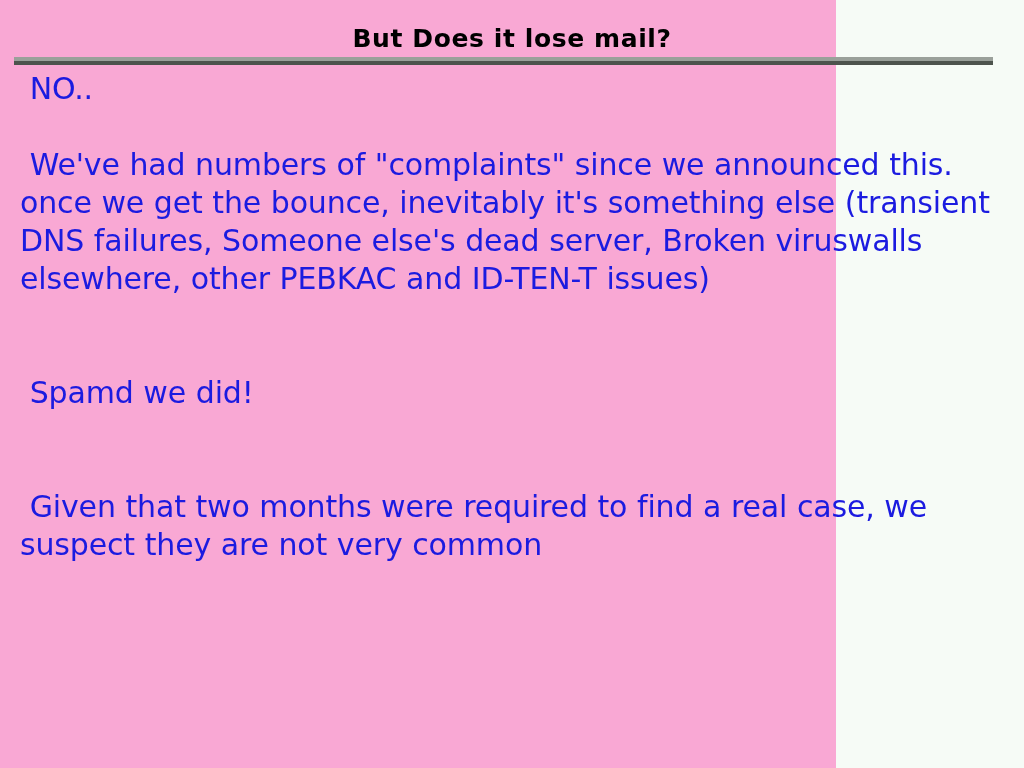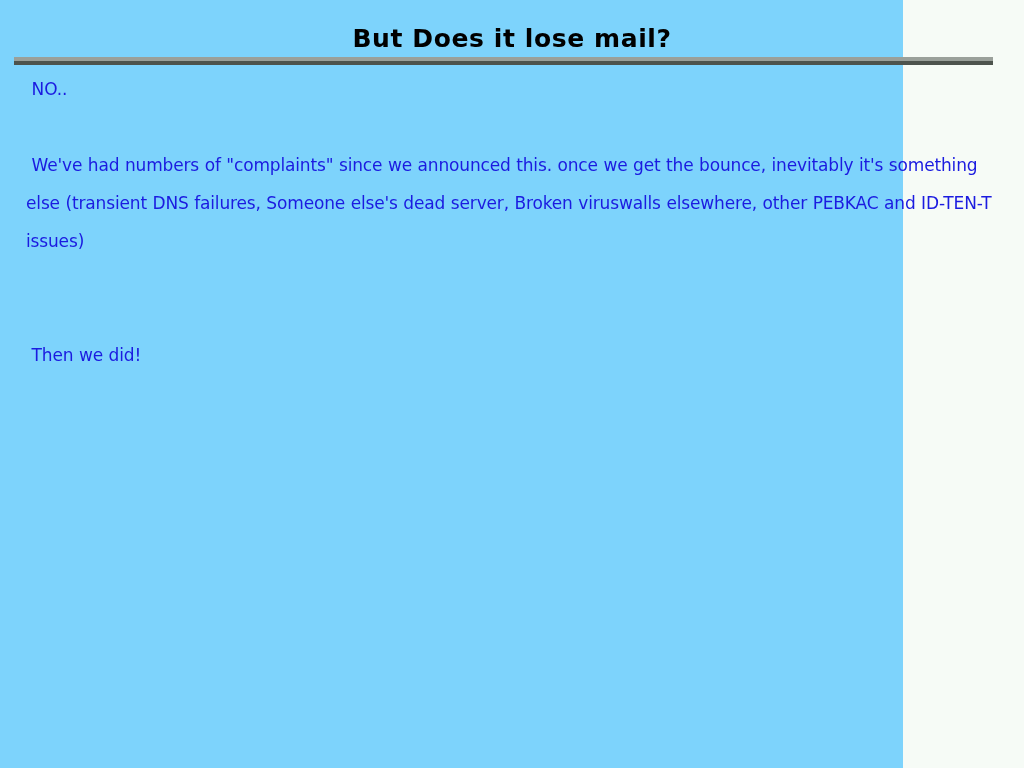--- a/index.html
+++ b/index.html
@@ -10,23 +10,23 @@
   body {
     width: 1024px;
     height: 768px;
     background: #f6fbf6;
     font-family: "DejaVu Sans", sans-serif;
     overflow: hidden;
   }
 
   #slide {
     position: relative;
-    width: 903px;
+    width: 836px;
     height: 768px;
-    background: #7dd3fc;
+    background: #f9a8d4;
     box-sizing: border-box;
   }
 
   
   #slide-title {
     position: absolute;
     left: 0;
     top: 26px;
     width: 1024px;
     text-align: center;
@@ -52,26 +52,26 @@
     background: #9aa09a;
   }
   #title-rule .rule-bottom {
     height: 4px;
     background: #4d534d;
   }
 
   
   #body-content {
     position: absolute;
-    left: 26px;
+    left: 20px;
     top: 70px;
     width: 972px;
     color: #1b1be0;
     font-family: "DejaVu Sans", sans-serif;
-    font-size: 17px;
+    font-size: 30px;
     line-height: 38px;
     letter-spacing: -0.15px;
     word-spacing: 0.3px;
   }
 
   #body-content .para {
     margin: 0;
     padding: 0;
     white-space: pre-wrap;
   }
@@ -97,23 +97,24 @@
 
     <div class="spacer"></div>
 
     <p class="para"> We've had numbers of "complaints" since we announced this. once we get the bounce, inevitably it's something else (transient DNS failures, Someone else's dead server, Broken viruswalls elsewhere, other PEBKAC and ID-TEN-T issues)</p>
 
     <div class="spacer"></div>
 
 
     <div class="spacer"></div>
 
-    <p class="para"> Then we did!</p>
+    <p class="para"> Spamd we did!</p>
 
     <div class="spacer"></div>
 
 
     <div class="spacer"></div>
 
+    <p class="para"> Given that two months were required to find a real case, we suspect they are not very common</p>
 
   </div>
 
 </div>
 
 </body></html>

